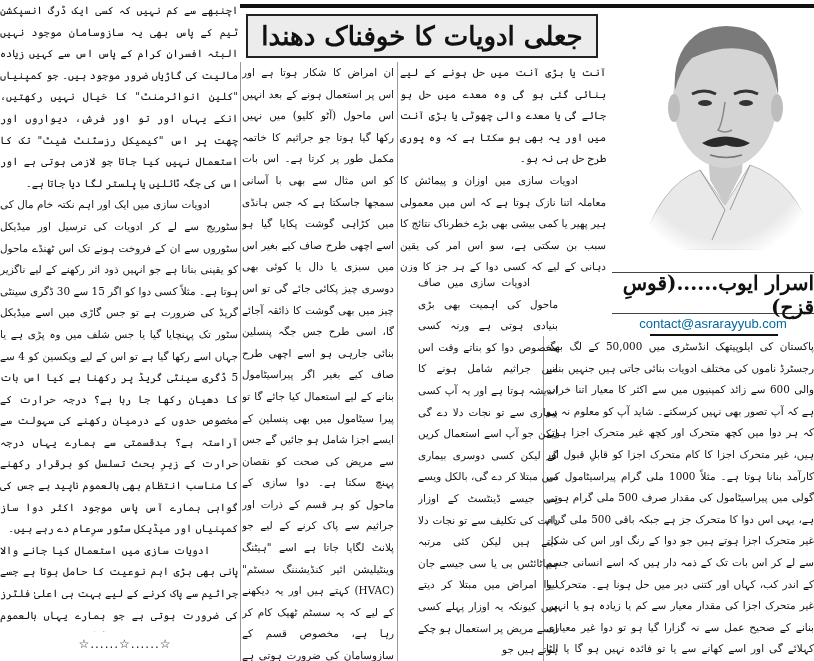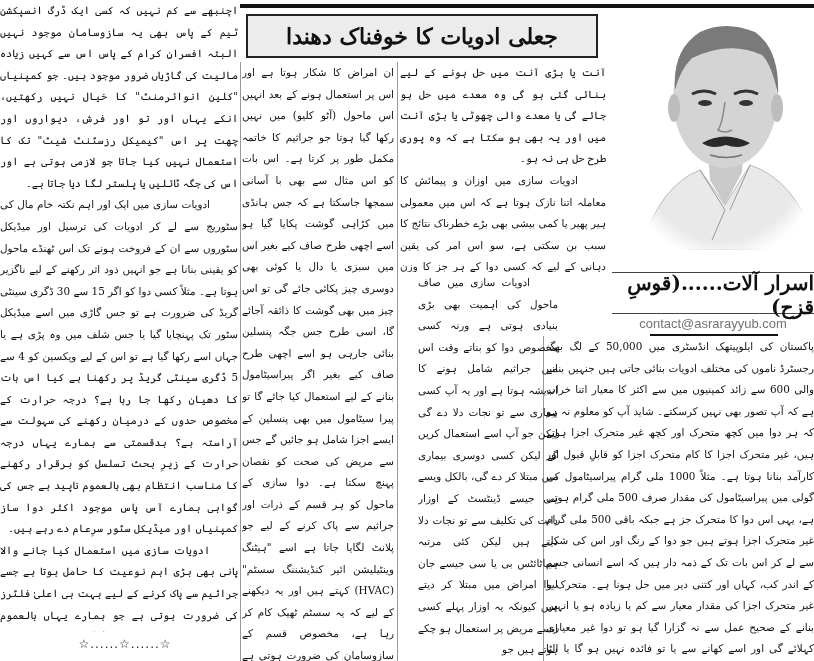--- a/index.html
+++ b/index.html
@@ -7,39 +7,39 @@
   body { position: relative; font-family: "DejaVu Sans", sans-serif; color: #111; }
 
   .top-rule { position: absolute; left: 240px; top: 4px; width: 574px; height: 4px; border-top: 3px solid #111; border-bottom: 1px solid #111; }
 
   .headline-box {
     position: absolute; left: 246px; top: 14px; width: 352px; height: 44px;
     background: #ececec; border: 2px solid #222;
     display: flex; align-items: center; justify-content: center;
   }
   .headline-box h1 {
-    font-family: "DejaVu Serif", serif; font-size: 22px; font-weight: bold;
+    font-family: "DejaVu Serif", serif; font-size: 26px; font-weight: bold;
     direction: rtl; color: #111; letter-spacing: 0;
   }
 
   .author-photo {
     position: absolute; left: 630px; top: 10px; width: 184px; height: 240px;
     overflow: hidden;
   }
 
   .byline {
     position: absolute; left: 612px; top: 275px; width: 202px; height: 40px;
     display: flex; align-items: center; justify-content: center;
     direction: rtl; font-family: "DejaVu Serif", serif; font-size: 20px; font-weight: bold;
   }
   .byline-wrap { position: absolute; left: 612px; top: 272px; width: 202px; height: 42px; border-top: 1px solid #444; border-bottom: 1px solid #444; }
 
   .contact {
     position: absolute; left: 612px; top: 316px; width: 202px; text-align: center;
-    font-family: "Liberation Sans", sans-serif; font-size: 13px; color: #737373;
+    font-family: "Liberation Sans", sans-serif; font-size: 13px; color: #0369a1;
   }
   .contact-rule { position: absolute; left: 650px; top: 334px; width: 128px; border-top: 2px solid #111; }
 
   .col {
     position: absolute; direction: rtl; text-align: justify;
     font-family: "DejaVu Serif", serif; font-size: 10.4px; line-height: 21.6px;
     overflow: hidden; color: #111;
   }
   .col p { margin: 0; text-indent: 0; }
   .col p.indent { text-indent: 28px; }
@@ -97,21 +97,21 @@
     <path d="M95 92 Q92 115 88 120 Q95 124 102 120" stroke="#888" stroke-width="1.5" fill="none"></path>
 
     <path d="M72 133 Q95 120 120 133 Q110 140 96 135 Q82 140 72 133 Z" fill="#2a2a2a"></path>
 
     <path d="M80 145 Q96 150 112 145" stroke="#777" stroke-width="1.5" fill="none"></path>
     <rect x="0" y="0" width="184" height="240" fill="url(#fade)"></rect>
   </svg>
 </div>
 
 <div class="byline-wrap"></div>
-<div class="byline">اسرار آلات......(قوسِ قزح)</div>
+<div class="byline">اسرار ایوب......(قوسِ قزح)</div>
 <div class="contact">contact@asrarayyub.com</div>
 <div class="contact-rule"></div>
 
 <div class="col-divider" style="left:543px; top:336px; height:325px;"></div>
 <div class="col-divider" style="left:397px; top:62px; height:599px;"></div>
 <div class="col-divider" style="left:240px; top:62px; height:599px;"></div>
 
 <div class="col" id="col-a">
   <p>پاکستان کی ایلوپیتھک انڈسٹری میں 50,000 کے لگ بھگ رجسٹرڈ ناموں کی مختلف ادویات بنائی جاتی ہیں جنہیں بنانے والی 600 سے زائد کمپنیوں میں سے اکثر کا معیار اتنا خراب ہے کہ آپ تصور بھی نہیں کرسکتے۔ شاید آپ کو معلوم نہ ہو کہ ہر دوا میں کچھ متحرک اور کچھ غیر متحرک اجزا ہوتے ہیں، غیر متحرک اجزا کا کام متحرک اجزا کو قابلِ قبول اور کارآمد بنانا ہوتا ہے۔ مثلاً 1000 ملی گرام پیراسیٹامول کی گولی میں پیراسیٹامول کی مقدار صرف 500 ملی گرام ہوتی ہے، یہی اس دوا کا متحرک جز ہے جبکہ باقی 500 ملی گرام غیر متحرک اجزا ہوتے ہیں جو دوا کے رنگ اور اس کی شکل سے لے کر اس بات تک کے ذمہ دار ہیں کہ اسے انسانی جسم کے اندر کب، کہاں اور کتنی دیر میں حل ہونا ہے۔ متحرک یا غیر متحرک اجزا کی مقدار معیار سے کم یا زیادہ ہو یا انہیں بنانے کے صحیح عمل سے نہ گزارا گیا ہو تو دوا غیر معیاری کہلائے گی اور اسے کھانے سے یا تو فائدہ نہیں ہو گا یا الٹا نقصان ہو گا وہ اس طرح کہ جو دوا چھوٹی</p>
 </div>

